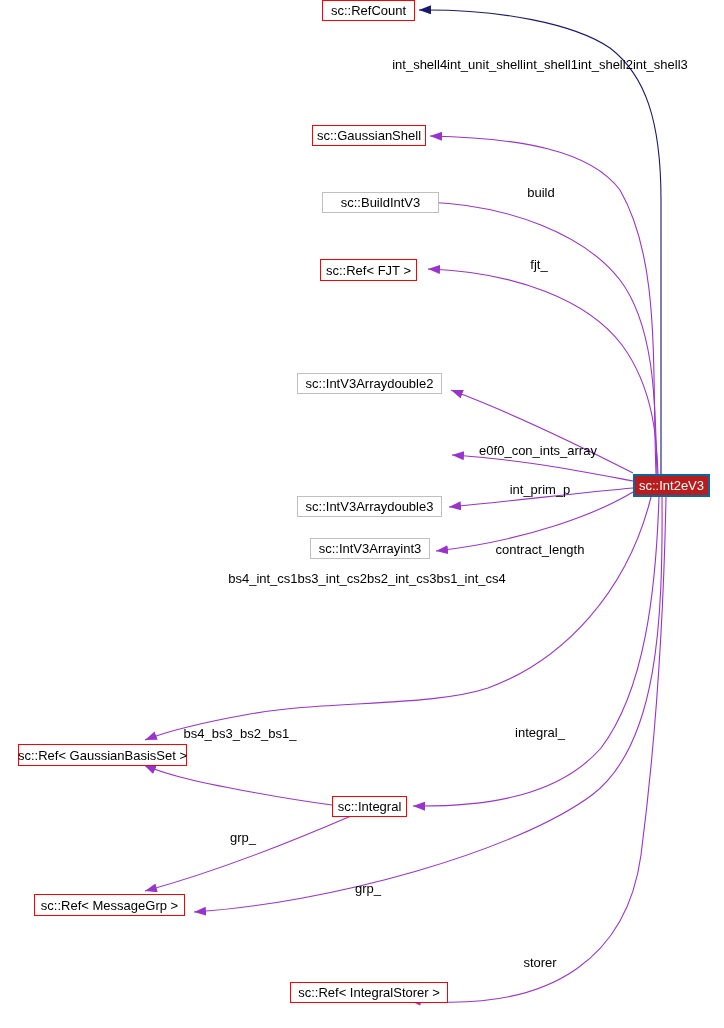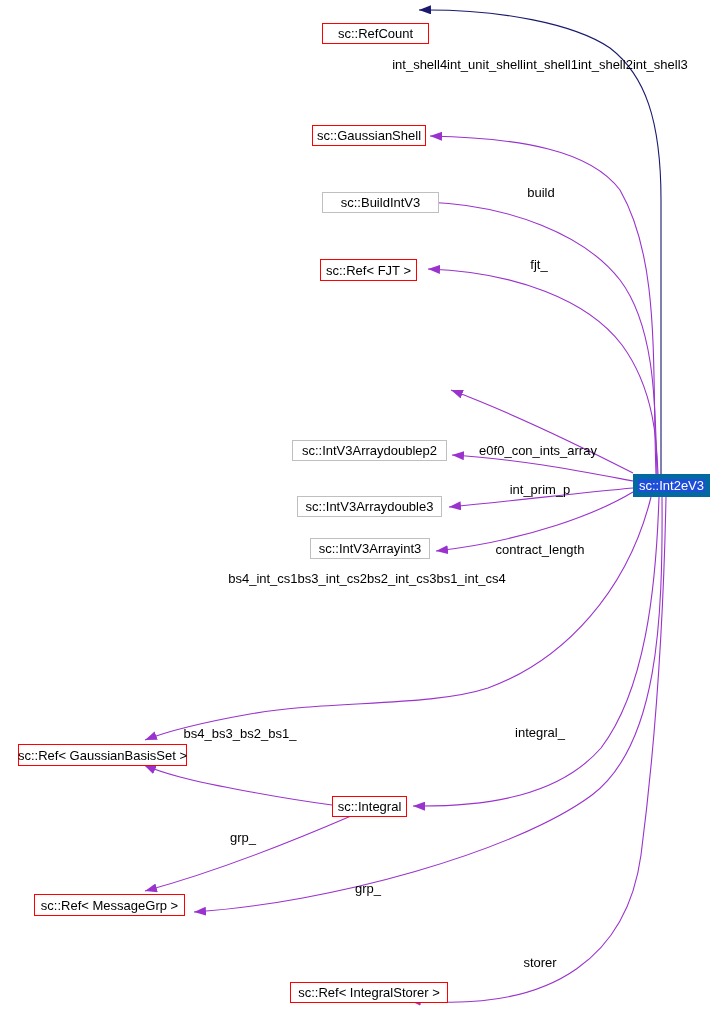--- a/index.html
+++ b/index.html
@@ -7,21 +7,21 @@
     position:relative;width:724px;height:1028px;background:#ffffff;overflow:hidden;
     font-family:"Liberation Sans","DejaVu Sans",sans-serif;
   }
   #edges{position:absolute;left:0;top:0;width:724px;height:1028px;}
   .node{
     position:absolute;box-sizing:border-box;background:#ffffff;
     border:1px solid #ff0000;display:flex;align-items:center;justify-content:center;
     font-size:13px;color:#000000;white-space:nowrap;z-index:2;
   }
   .node.gray{border-color:#bfbfbf;}
-  .node.main{background:#1d4ed8;color:#ffffff;border:5px solid #0369a1;font-size:13px;}
+  .node.main{background:#b91c1c;color:#ffffff;border:2px solid #0369a1;font-size:13px;}
   .lblstack{
     position:absolute;display:flex;flex-direction:row;align-items:center;
     font-size:13px;color:#000000;line-height:14.8px;white-space:nowrap;z-index:1;
     transform:translateX(-50%);text-align:center;
   }
   .lblstack div{white-space:nowrap;}
 </style>
 </head>
 <body>
 
@@ -47,25 +47,25 @@
       <path stroke="#9a32cd" marker-end="url(#arrow-purple)" d="M 633 492 C 598 513 530 540 436 551"></path>
       <path stroke="#9a32cd" marker-end="url(#arrow-purple)" d="M 651 497 C 628 590 565 660 488 688 C 430 707 330 700 250 714 C 205 722 168 731 145 740"></path>
       <path stroke="#9a32cd" marker-end="url(#arrow-purple)" d="M 332 805 C 285 799 210 785 180 777 C 165 773 153 769 144 765"></path>
       <path stroke="#9a32cd" marker-end="url(#arrow-purple)" d="M 659 497 C 656 590 645 690 601 748 C 560 795 490 807 413 806"></path>
       <path stroke="#9a32cd" marker-end="url(#arrow-purple)" d="M 351 816 C 300 838 215 872 145 891"></path>
       <path stroke="#9a32cd" marker-end="url(#arrow-purple)" d="M 662 497 C 663 620 658 745 592 795 C 515 852 330 903 194 912"></path>
       <path stroke="#9a32cd" marker-end="url(#arrow-purple)" d="M 666 497 C 663 650 652 770 641 855 C 628 950 560 1015 409 1000"></path>
     </g>
   </svg>
 
-  <div class="node" style="left:322px;top:23px;width:107px;height:21px">sc::RefCount</div>
+  <div class="node" style="left:322px;top:0;width:93px;height:21px">sc::RefCount</div>
   <div class="node" style="left:312px;top:125px;width:114px;height:21px">sc::GaussianShell</div>
   <div class="node gray" style="left:322px;top:192px;width:117px;height:21px">sc::BuildIntV3</div>
   <div class="node" style="left:320px;top:259px;width:97px;height:22px">sc::Ref&lt; FJT &gt;</div>
-  <div class="node gray" style="left:292px;top:440px;width:155px;height:21px">sc::IntV3Arraydoublep2</div>
+  <div class="node gray" style="left:297px;top:373px;width:145px;height:21px">sc::IntV3Arraydouble2</div>
   <div class="node gray" style="left:297px;top:496px;width:145px;height:21px">sc::IntV3Arraydouble3</div>
   <div class="node gray" style="left:310px;top:538px;width:120px;height:21px">sc::IntV3Arrayint3</div>
   <div class="node main" style="left:633px;top:474px;width:77px;height:23px">sc::Int2eV3</div>
   <div class="node" style="left:18px;top:744px;width:169px;height:22px">sc::Ref&lt; GaussianBasisSet &gt;</div>
   <div class="node" style="left:332px;top:796px;width:75px;height:21px">sc::Integral</div>
   <div class="node" style="left:290px;top:982px;width:158px;height:21px">sc::Ref&lt; IntegralStorer &gt;</div>
   <div class="node" style="left:34px;top:894px;width:151px;height:22px">sc::Ref&lt; MessageGrp &gt;</div>
 
   <div class="lblstack" style="left:540px;top:58px">
     <div>int_shell4</div>

